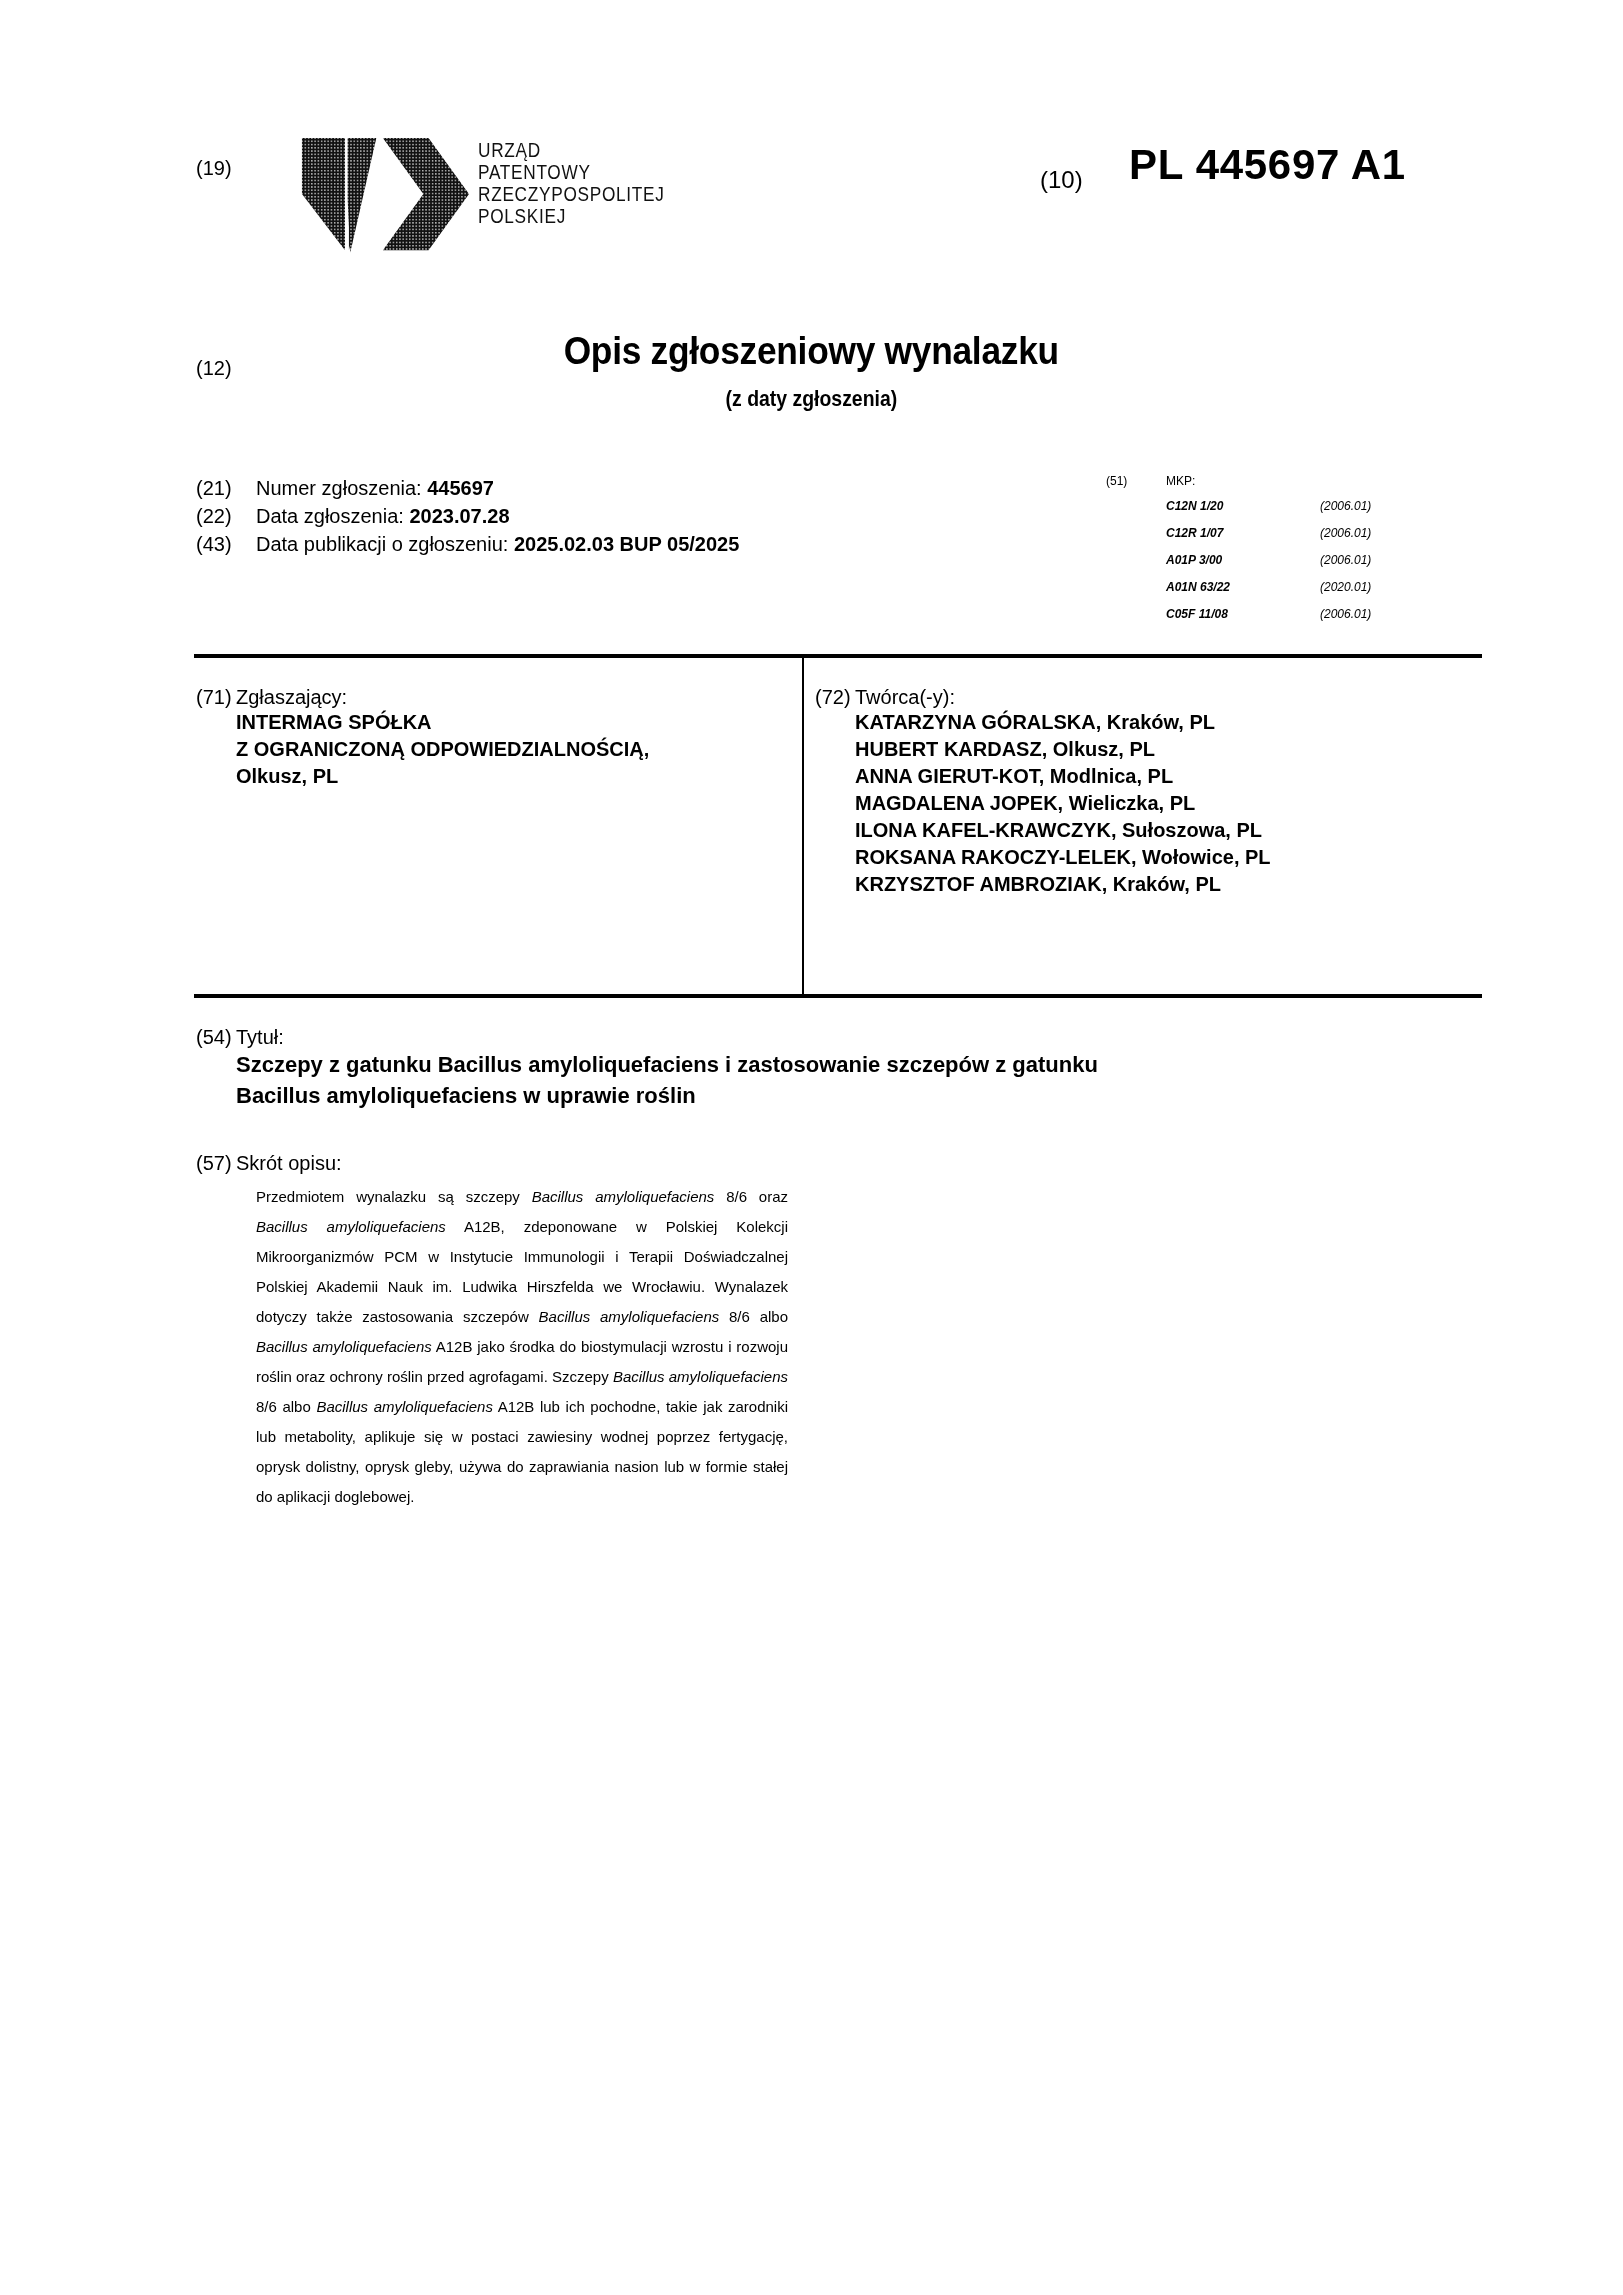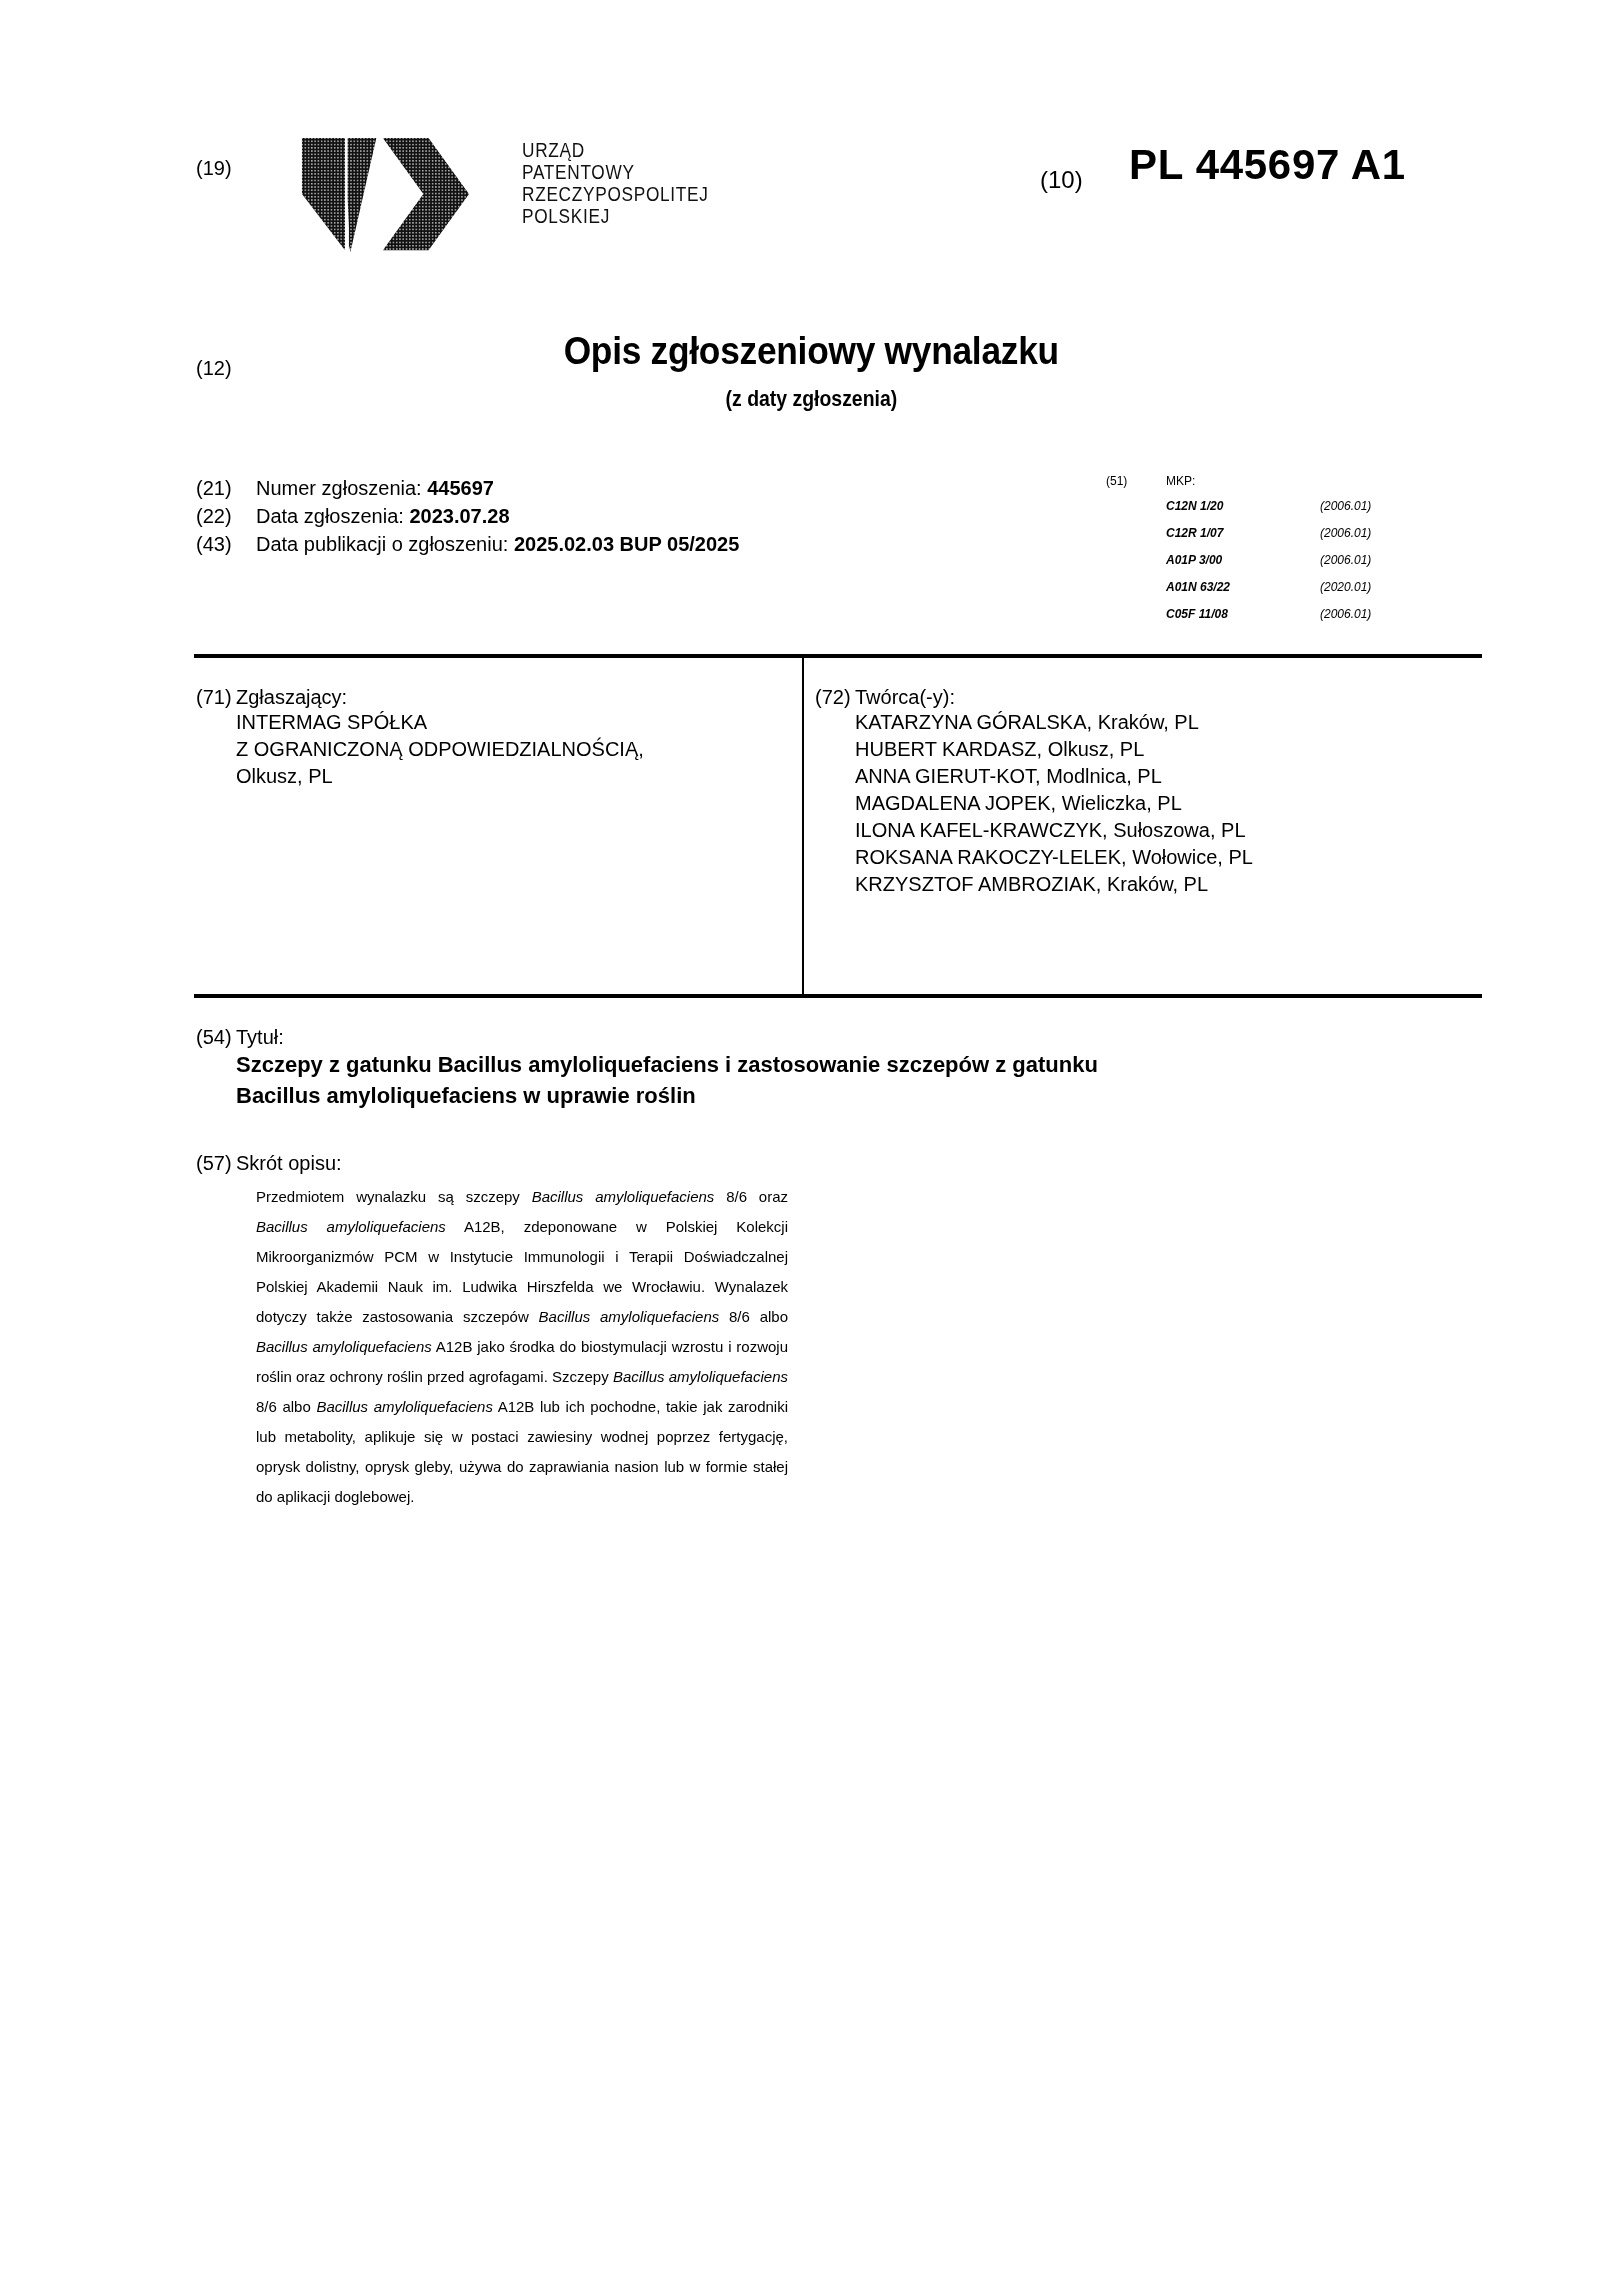--- a/index.html
+++ b/index.html
@@ -37,21 +37,21 @@
   .logo {
     position: absolute;
     left: 298px;
     top: 134px;
     width: 173px;
     height: 124px;
   }
   .logo svg { display: block; }
   .logo-text {
     position: absolute;
-    left: 522px;
+    left: 478px;
     top: 139px;
     font-size: 19.6px;
     line-height: 22px;
     letter-spacing: 0.8px;
     color: #111;
   }
   .logo-text div { white-space: nowrap; }
 
   .hdr-10 {
     position: absolute;
@@ -171,21 +171,21 @@
     width: 60px;
   }
   .field .body {
     margin-left: 40px;
   }
   .field .lbl {
     font-weight: normal;
     white-space: nowrap;
   }
   .field .val {
-    font-weight: normal;
+    font-weight: bold;
     line-height: 27px;
     white-space: nowrap;
   }
 
   .f71 { left: 196px; top: 686px; }
   .f72 { left: 815px; top: 686px; }
   .f74 { left: 815px; top: 908px; }
 
   
   .f54 { left: 196px; top: 1026px; }

